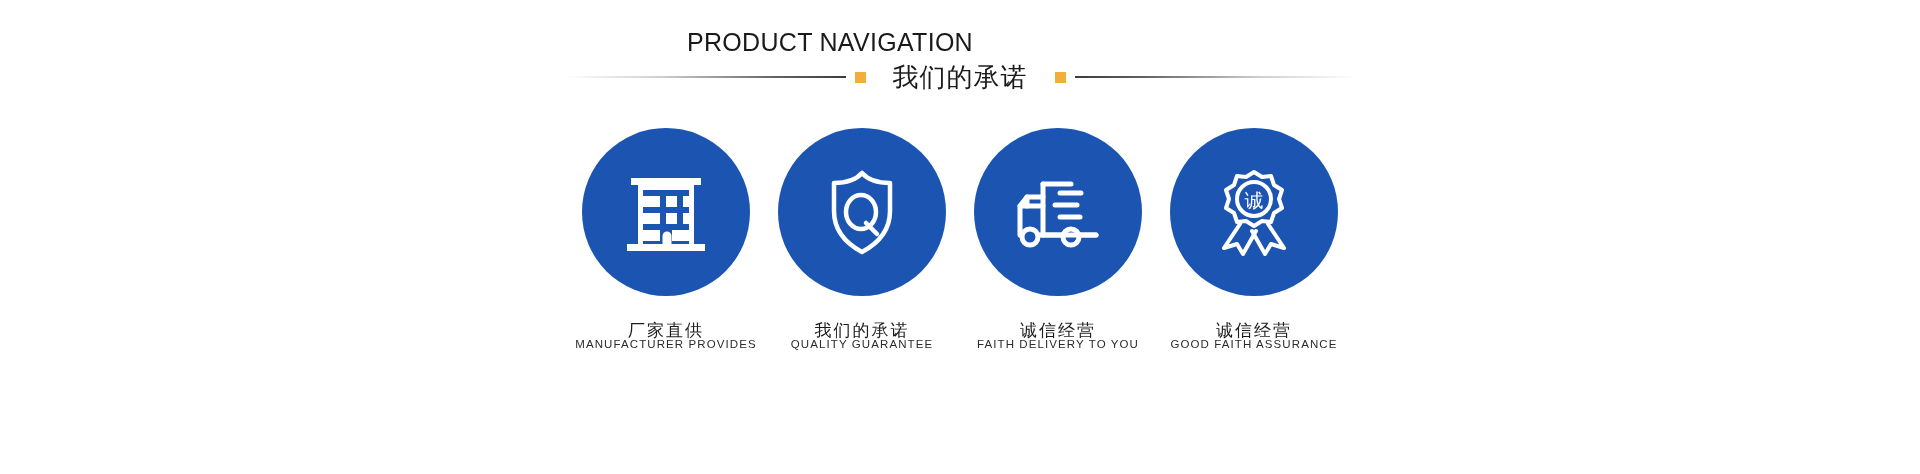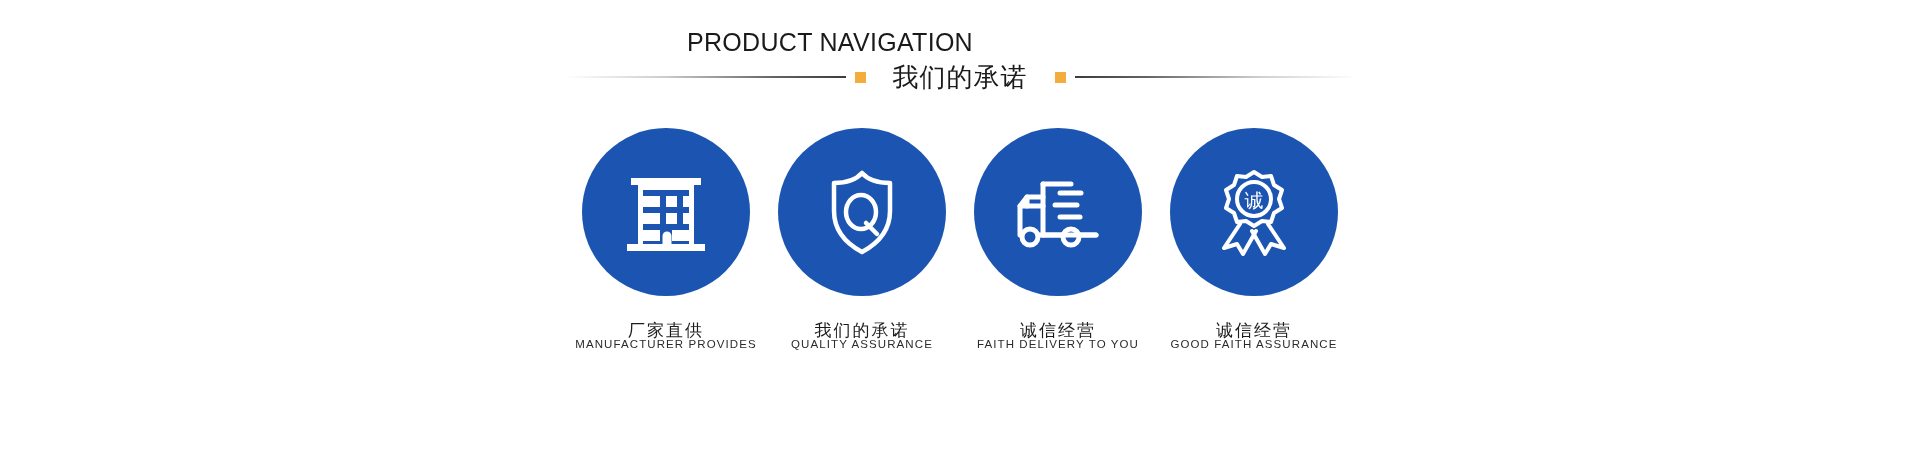--- a/index.html
+++ b/index.html
@@ -168,21 +168,21 @@
 
   <div class="item">
     <div class="circle">
       <svg width="96" height="96" viewBox="0 0 96 96">
         <path d="M48 9 C41 17 30 19 20 19 L20 47 C20 68 33 80 48 88 C63 80 76 68 76 47 L76 19 C66 19 55 17 48 9 Z" fill="none" stroke="#ffffff" stroke-width="4.5" stroke-linejoin="round"></path>
         <ellipse cx="47" cy="48" rx="15" ry="17" fill="none" stroke="#ffffff" stroke-width="4.5"></ellipse>
         <line x1="52" y1="59" x2="63" y2="70" stroke="#ffffff" stroke-width="4.5" stroke-linecap="round"></line>
       </svg>
     </div>
     <div class="label-cn">我们的承诺</div>
-    <div class="label-en">QUALITY ASSURANCE</div>
+    <div class="label-en">QUALITY GUARANTEE</div>
   </div>
 
 
   <div class="item">
     <div class="circle">
       <svg width="100" height="90" viewBox="0 0 100 90">
         <g fill="none" stroke="#ffffff" stroke-width="5" stroke-linejoin="round" stroke-linecap="round">
           <path d="M35 17 L35 68"></path>
           <path d="M35 17 L63 17"></path>
           <path d="M35 68 L88 68"></path>

